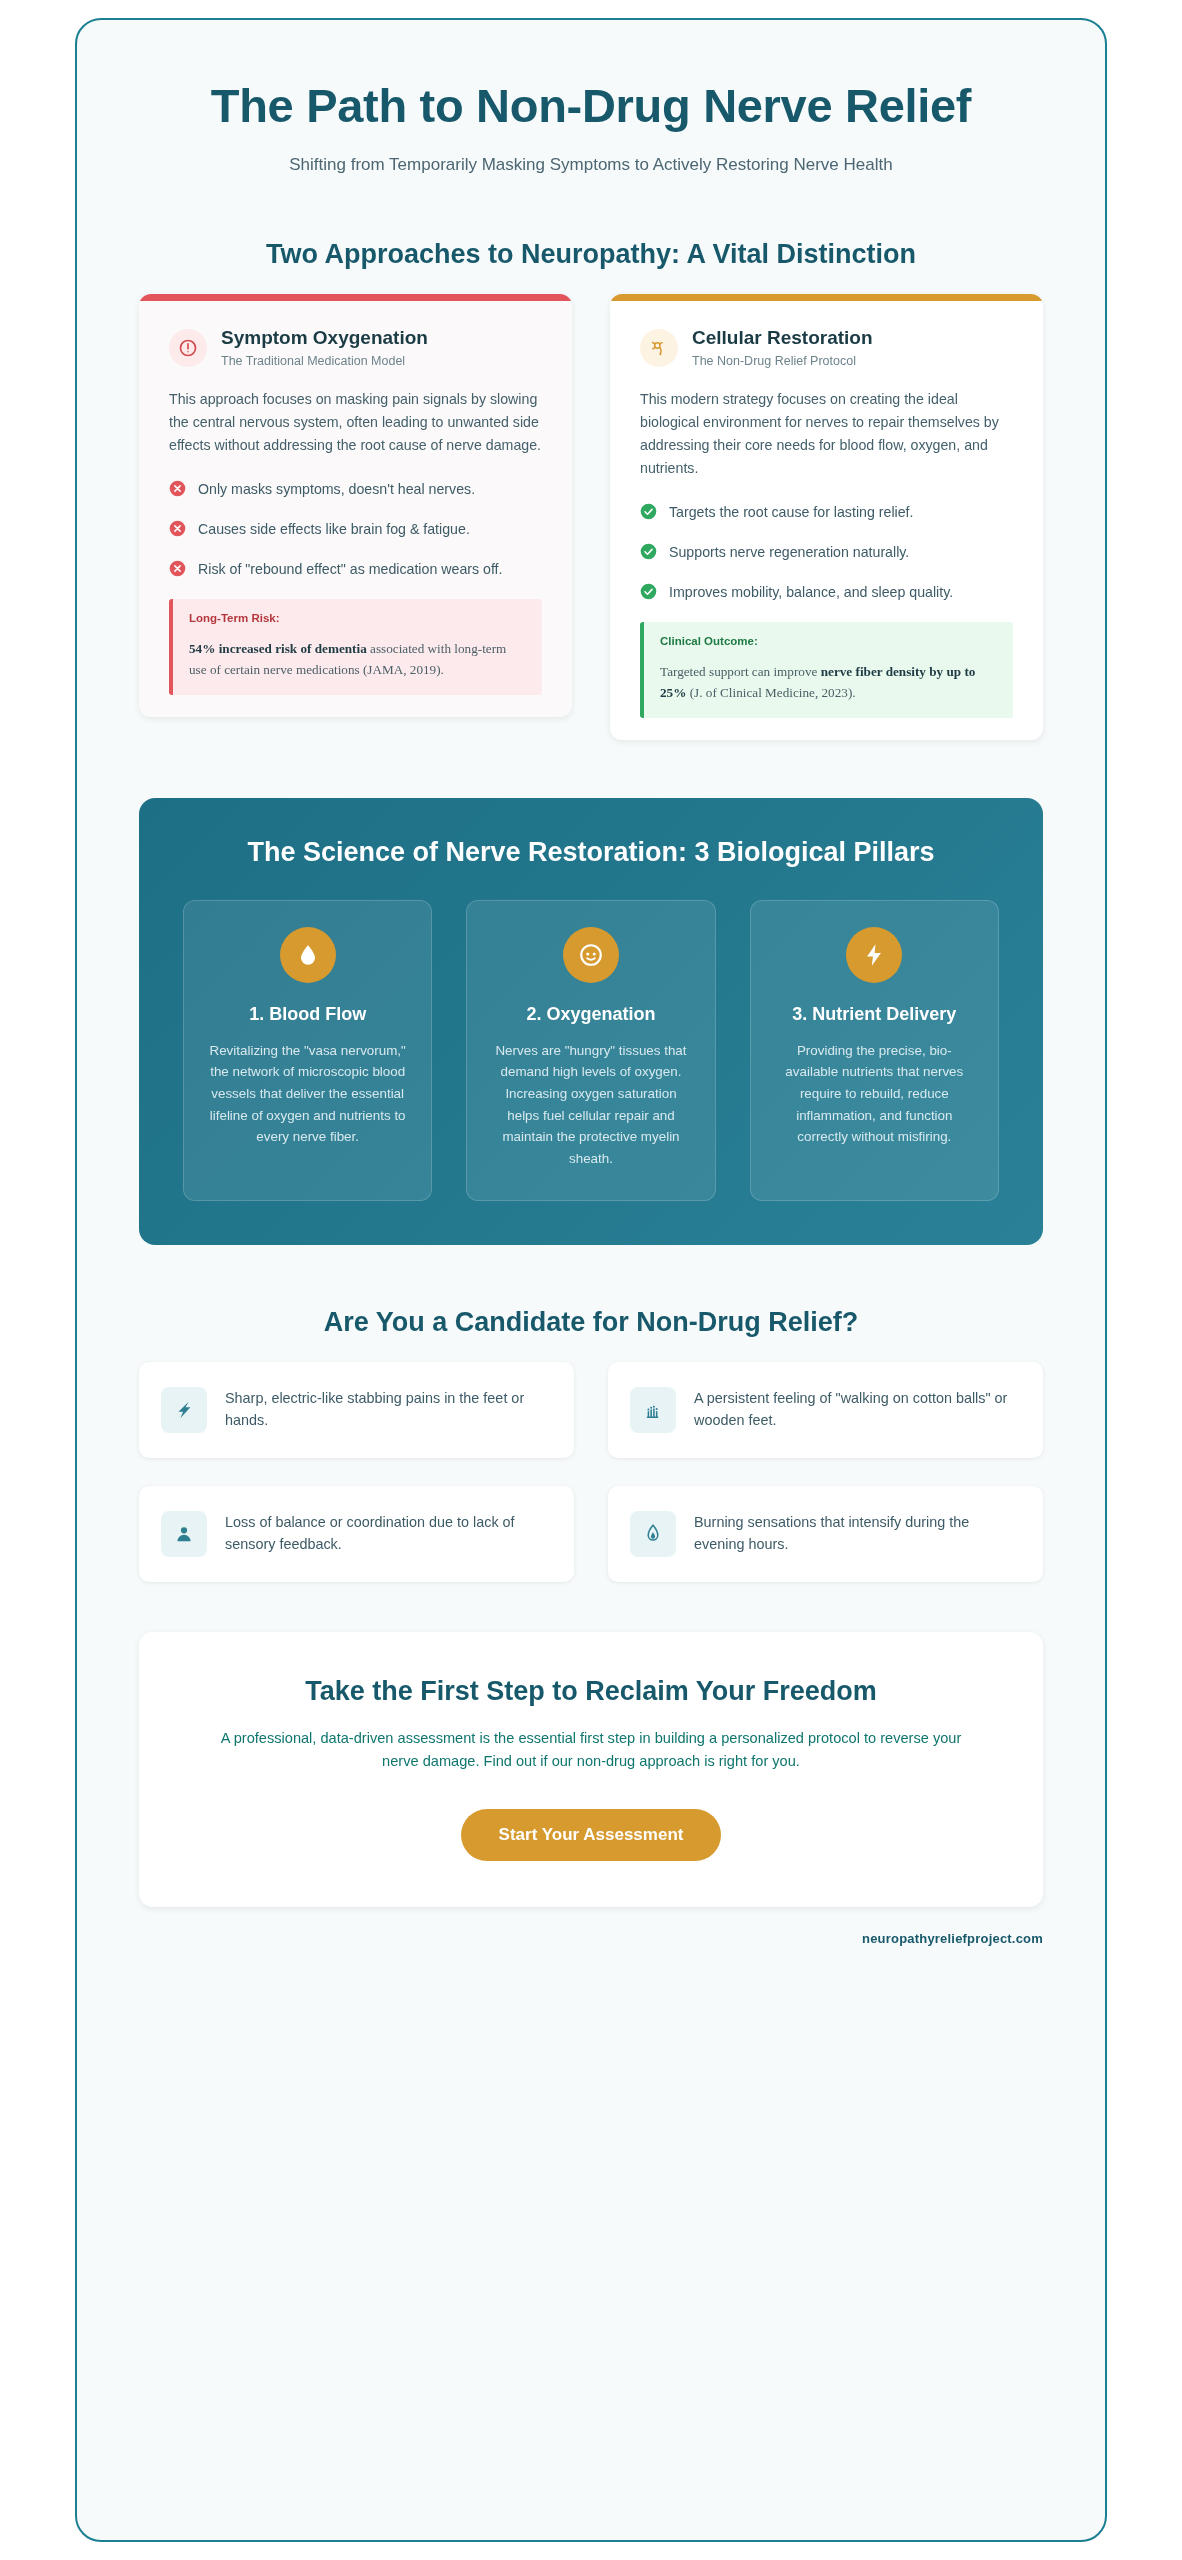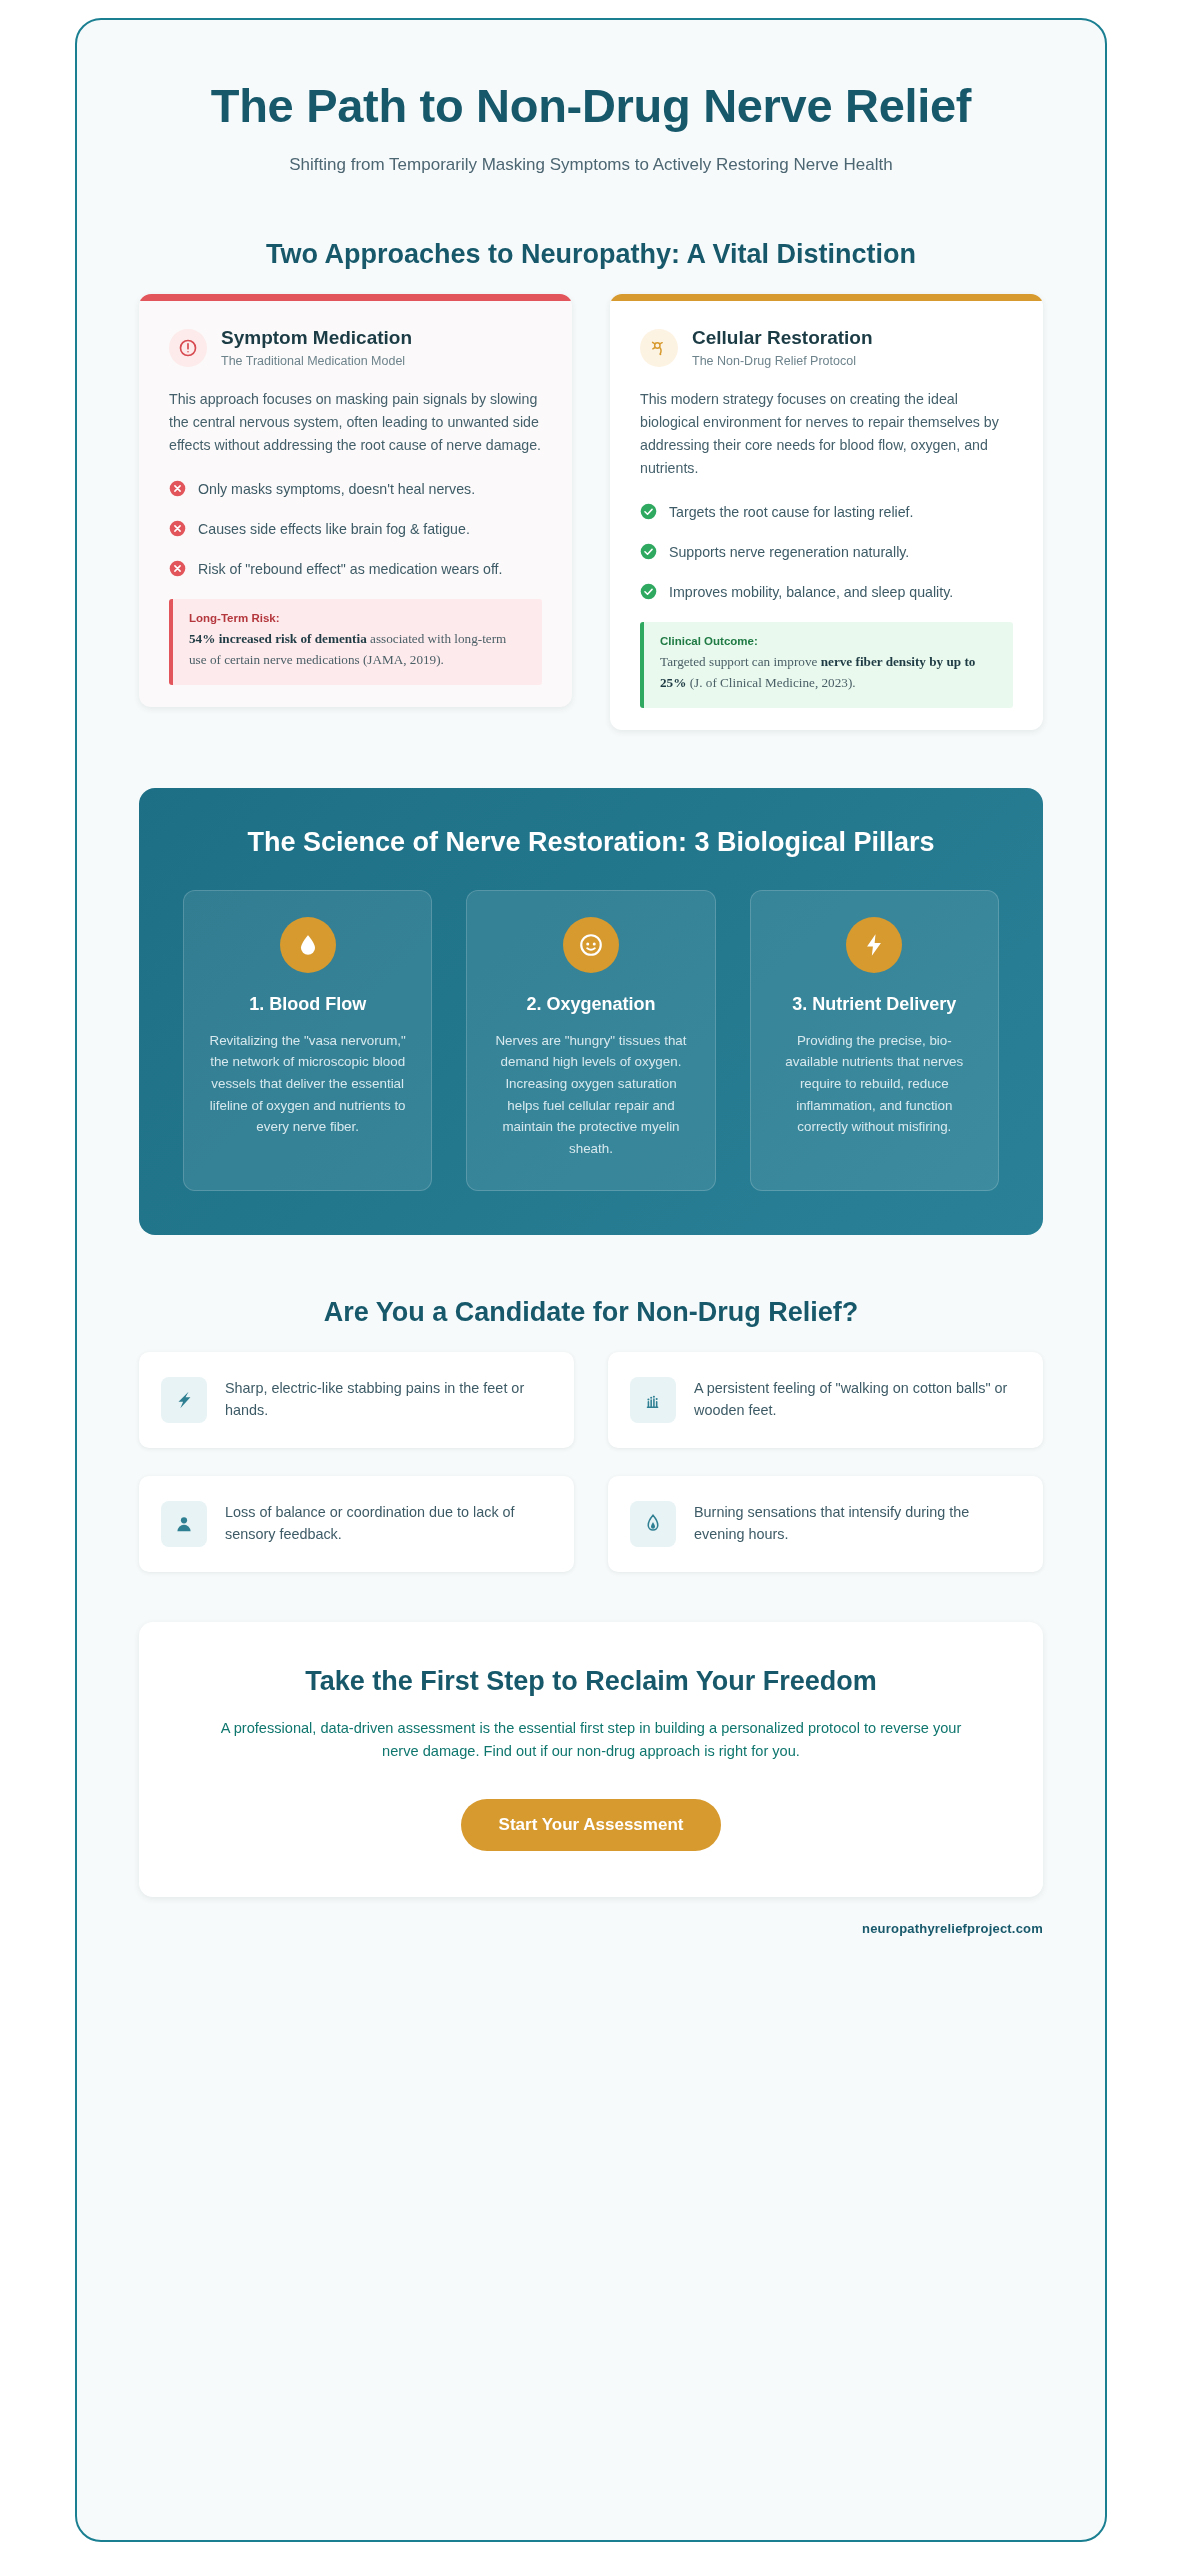--- a/index.html
+++ b/index.html
@@ -116,21 +116,21 @@
     margin-top: 6px;
   }
   .callout.green {
     border-left-color: #2fa860;
     background: #e9f9ee;
   }
   .callout .label {
     font-size: 11.5px;
     font-weight: bold;
     color: #b4373d;
-    margin-bottom: 5px;
+    margin-bottom: 15px;
   }
   .callout.green .label { color: #1f7a44; }
   .callout .text {
     font-size: 13.2px;
     color: #4a5f66;
     line-height: 1.55;
     font-family: Liberation Serif, serif;
   }
   .callout .text b { color: #1f3b44; }
 
@@ -271,21 +271,21 @@
       <div class="card-inner">
         <div class="card-head">
           <span class="icon-circle red">
             <svg width="20" height="20" viewBox="0 0 24 24" fill="none" stroke="#d64a50" stroke-width="2" stroke-linecap="round">
               <circle cx="12" cy="12" r="9"></circle>
                 <line x1="12" y1="7" x2="12" y2="13"></line>
                 <circle cx="12" cy="16.5" r="0.9" fill="#d64a50" stroke="none"></circle>
             </svg>
           </span>
           <div class="card-head-text">
-            <h3>Symptom Medication</h3>
+            <h3>Symptom Oxygenation</h3>
             <div class="sub">The Traditional Medication Model</div>
           </div>
         </div>
         <p class="card-body">This approach focuses on masking pain signals by slowing the central nervous system, often leading to unwanted side effects without addressing the root cause of nerve damage.</p>
         <ul class="bullets">
           <li>
             <span class="glyph">
               <svg width="17" height="17" viewBox="0 0 24 24">
                   <circle cx="12" cy="12" r="11" fill="#e2555a"></circle>
                   <path d="M8.3 8.3 L15.7 15.7 M15.7 8.3 L8.3 15.7" stroke="#fff" stroke-width="2.2" stroke-linecap="round"></path>

